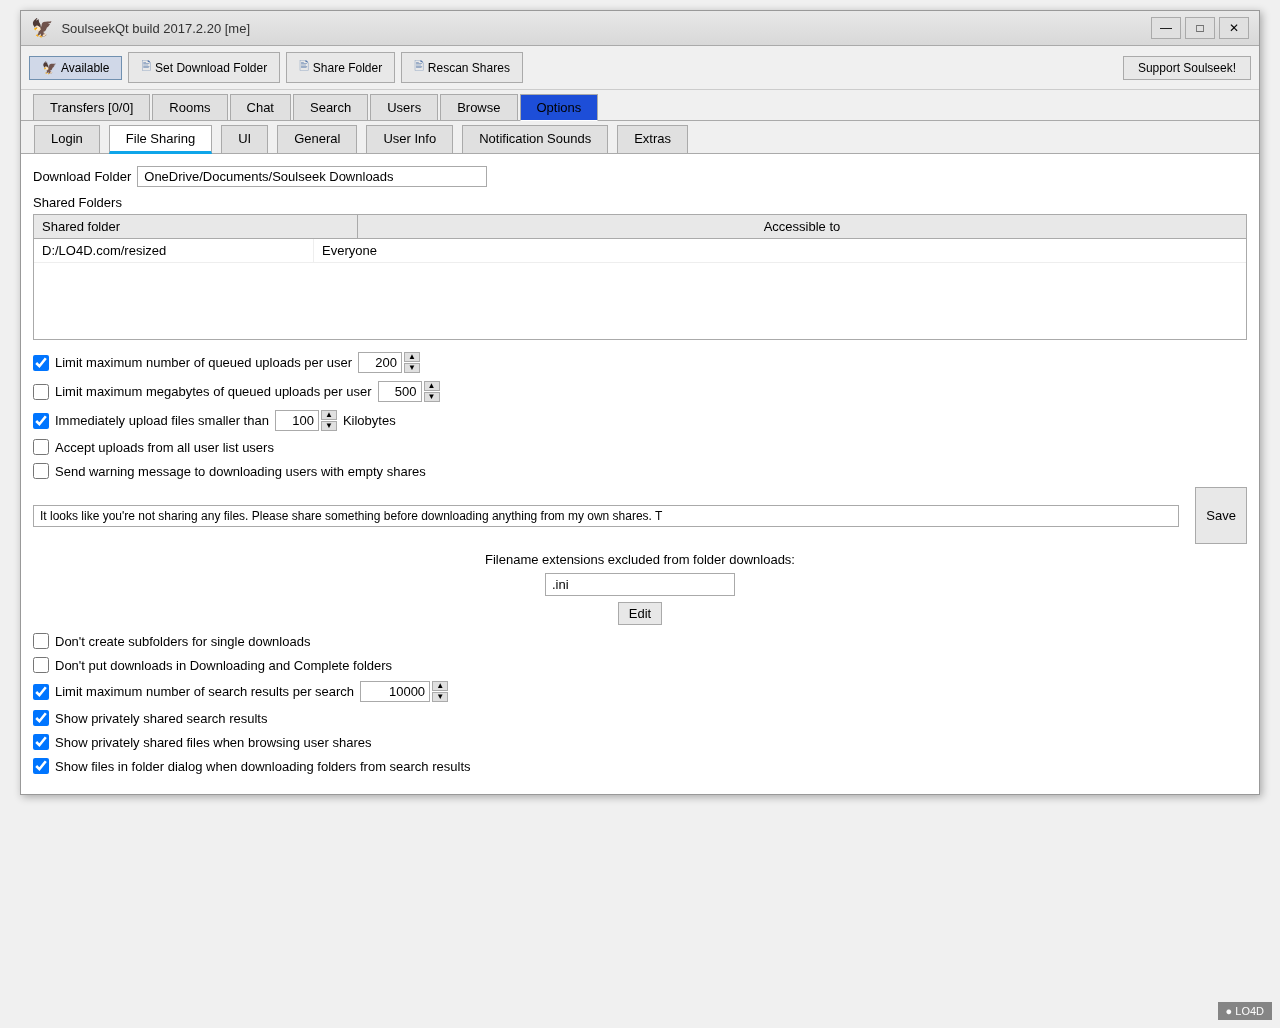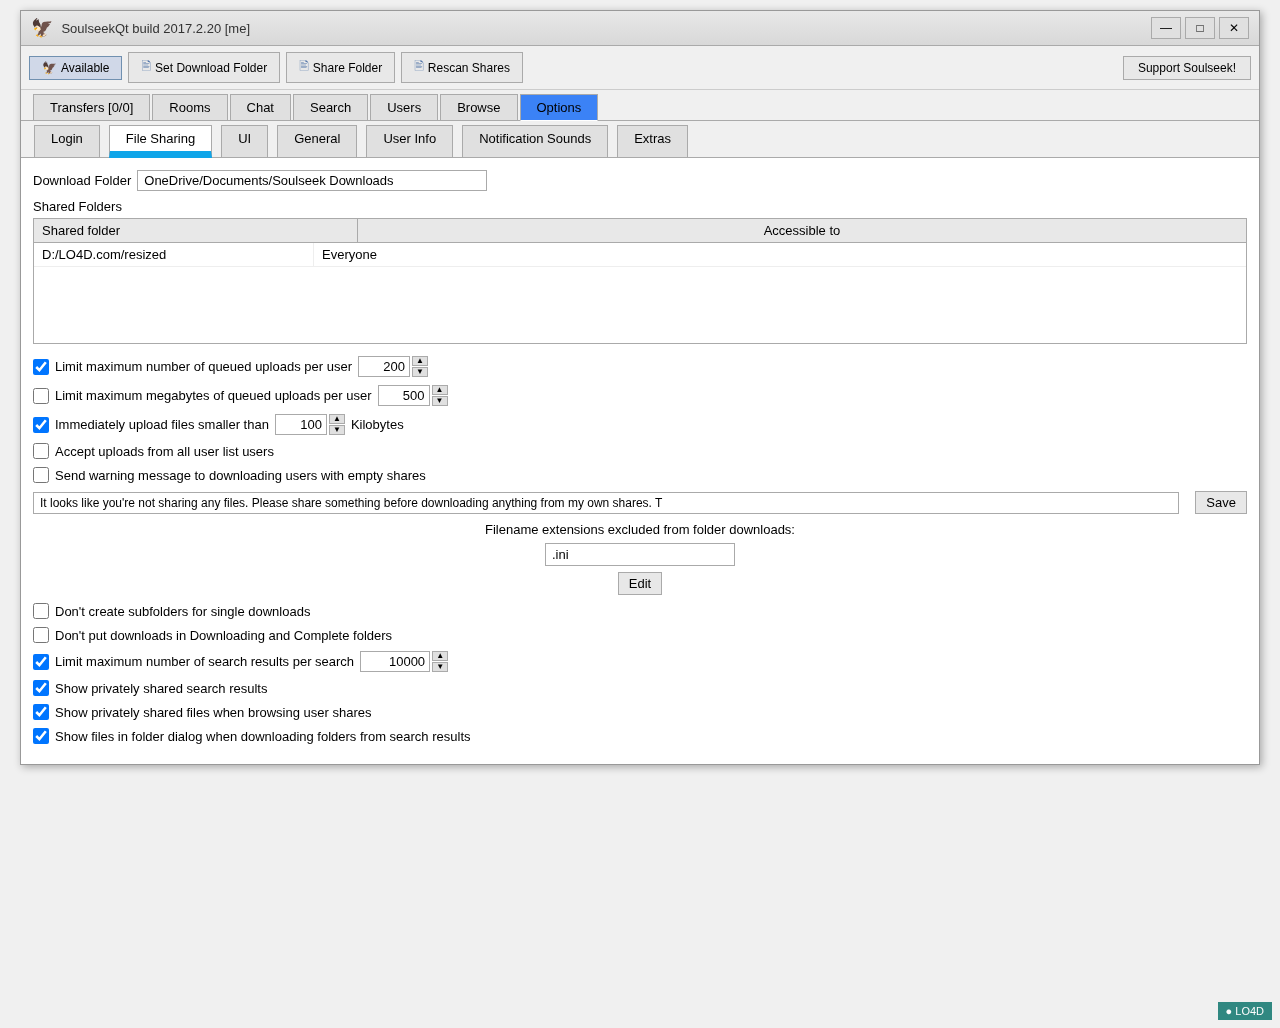--- a/index.html
+++ b/index.html
@@ -90,21 +90,21 @@
     }
     .main-tab {
       padding: 5px 16px;
       background: #e0e0e0;
       border: 1px solid #aaa;
       border-bottom: none;
       cursor: pointer;
       font-size: 13px;
     }
     .main-tab.active {
-      background: #3b82f6;
+      background: #1d4ed8;
       border-bottom: 1px solid #ffffff;
       margin-bottom: -1px;
       z-index: 1;
     }
     .content-area {
       background: #ffffff;
       padding: 0;
     }
     .sub-tabs {
       display: flex;
@@ -117,21 +117,21 @@
       padding: 5px 16px;
       background: #e0e0e0;
       border: 1px solid #aaa;
       border-bottom: none;
       cursor: pointer;
       font-size: 13px;
       margin-left: 7px;
     }
     .sub-tab.active {
       background: #ffffff;
-      border-bottom: 7px solid #0ea5e9;
+      border-bottom: 3px solid #0ea5e9;
       margin-bottom: -1px;
       z-index: 1;
     }
     .options-content {
       background: #ffffff;
       padding: 12px;
     }
     .field-row {
       display: flex;
       align-items: center;
@@ -198,21 +198,21 @@
     }
     .checkbox-label {
       font-size: 13px;
     }
     .spinner-input {
       display: flex;
       align-items: center;
       gap: 2px;
     }
     .spinner-field {
-      width: 52px;
+      width: 44px;
       border: 1px solid #aaa;
       padding: 2px 4px;
       font-size: 13px;
       text-align: right;
     }
     .spinner-buttons {
       display: flex;
       flex-direction: column;
       gap: 1px;
     }
@@ -240,21 +240,21 @@
     .warning-input {
       flex: 1;
       border: 1px solid #aaa;
       padding: 3px 6px;
       font-size: 12px;
       overflow: hidden;
       text-overflow: ellipsis;
       white-space: nowrap;
     }
     .save-btn {
-      padding: 3px 10px;
+      padding: 20px 10px;
       background: #e8e8e8;
       border: 1px solid #aaa;
       cursor: pointer;
       font-size: 13px;
     }
     .filename-row {
       display: flex;
       align-items: center;
       gap: 6px;
       margin-bottom: 8px;
@@ -451,13 +451,13 @@
 
       <div class="checkbox-row">
         <input type="checkbox" id="show_files_folder_dialog" checked="" style="">
         <label class="checkbox-label" for="show_files_folder_dialog">Show files in folder dialog when downloading folders from search results</label>
       </div>
 
     </div>
   </div>
 </div>
 
-<div style="position:fixed; bottom:8px; right:8px; background:#0f766e; color:#fff; font-size:11px; padding:3px 8px; opacity:0.85;">● LO4D</div>
+<div style="position:fixed; bottom:8px; right:8px; background:#737373; color:#fff; font-size:11px; padding:3px 8px; opacity:0.85;">● LO4D</div>
 
 </body></html>

